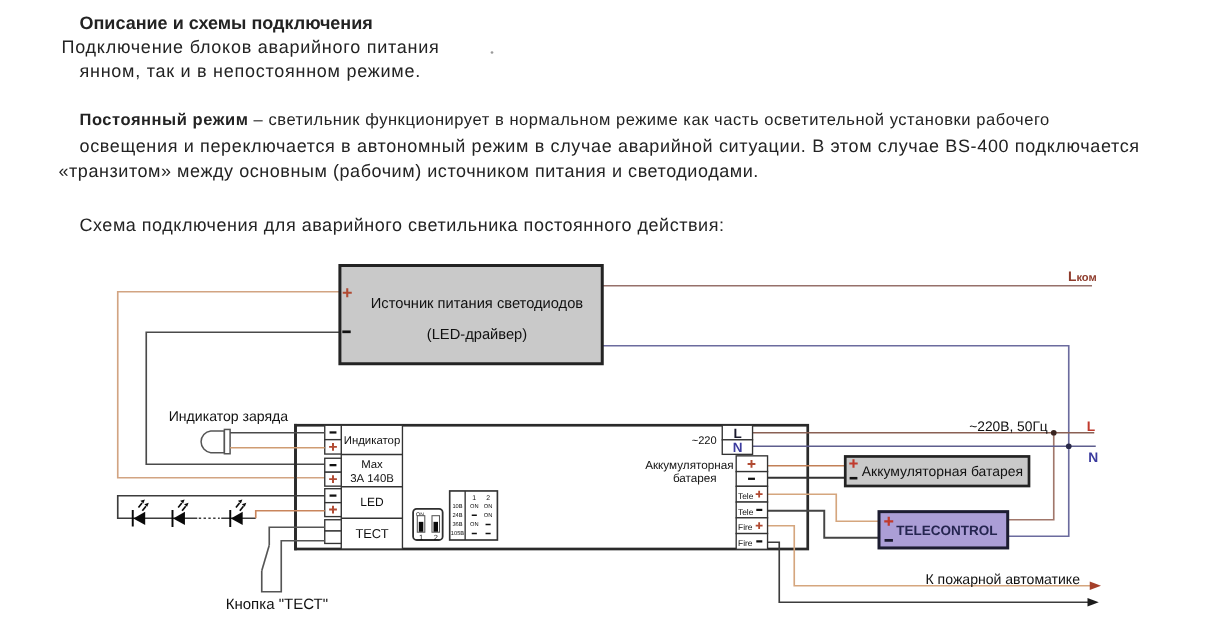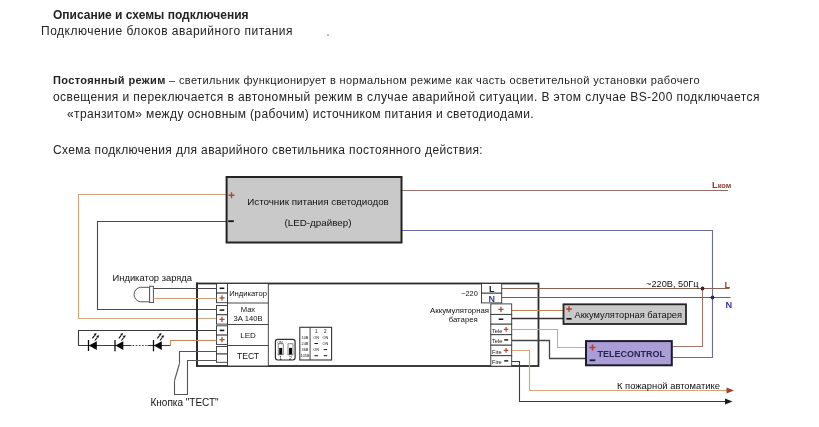--- a/index.html
+++ b/index.html
@@ -10,26 +10,27 @@
 </style>
 </head>
 <body>
 <div class="page">
 
 <div class="t" id="h1" style="left:53px;top:9px;font-size:12px;font-weight:bold;">Описание и схемы подключения</div>
 
 <div class="t" id="p1a" style="left:41px;top:25.4px;font-size:12px;letter-spacing:0.5px;">Подключение блоков аварийного питания</div>
 
 
+<div class="t" id="p1c" style="left:53px;top:40.9px;font-size:12px;letter-spacing:0.49px;">янном, так и в непостоянном режиме.</div>
 
 <div class="t" id="p2a" style="left:53px;top:74.6px;font-size:11px;letter-spacing:0.37px;"><b>Постоянный режим</b> – светильник функционирует в нормальном режиме как часть осветительной установки рабочего</div>
 
-<div class="t" id="p2b" style="left:53px;top:91px;font-size:12px;letter-spacing:0.43px;">освещения и переключается в автономный режим в случае аварийной ситуации. В этом случае BS-200 подключается</div>
-
-<div class="t" id="p2c" style="left:67px;top:107.6px;font-size:12px;letter-spacing:0.37px;">«транзитом» между основным (рабочим) источником питания и светодиодами.</div>
+<div class="t" id="p2b" style="left:53px;top:91px;font-size:12px;letter-spacing:0.43px;">освещения и переключается в автономный режим в случае аварийной ситуации. В этом случае BS-400 подключается</div>
+
+<div class="t" id="p2c" style="left:39px;top:107.6px;font-size:12px;letter-spacing:0.37px;">«транзитом» между основным (рабочим) источником питания и светодиодами.</div>
 
 <div class="t" id="p3" style="left:53px;top:144px;font-size:12px;letter-spacing:0.35px;">Схема подключения для аварийного светильника постоянного действия:</div>
 
 <svg width="819" height="427" viewBox="0 0 819 427">
 
 <circle cx="328" cy="35" r="0.9" fill="#9a9a9a"></circle>
 
 <rect x="197" y="283.5" width="341.5" height="82.5" fill="#fff"></rect>
 
 <rect x="197" y="283.5" width="341.5" height="82.5" fill="none" stroke="#2a2a2a" stroke-width="1.8"></rect>

